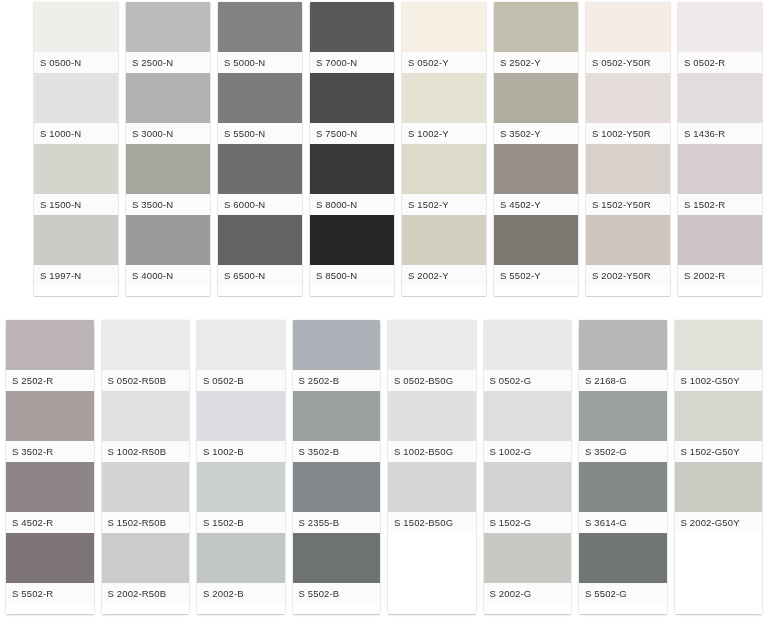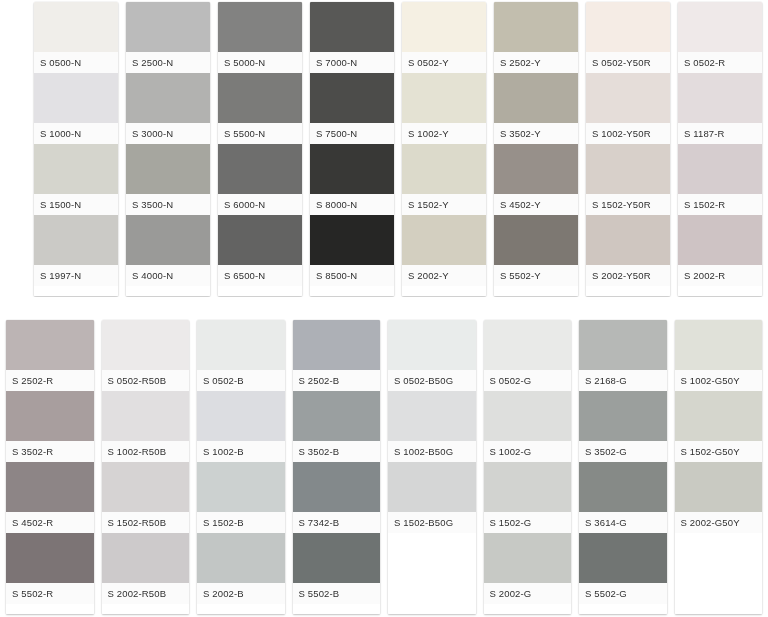--- a/index.html
+++ b/index.html
@@ -229,21 +229,21 @@
         </div>
         <div class="card-footer"></div>
       </div>
       <div class="swatch-card">
         <div class="swatch-entry">
           <div class="swatch-colour" style="background-color: rgb(239, 233, 233);"></div>
           <div class="swatch-label">S 0502-R</div>
         </div>
         <div class="swatch-entry">
           <div class="swatch-colour" style="background-color: rgb(227, 220, 221);"></div>
-          <div class="swatch-label">S 1187-R</div>
+          <div class="swatch-label">S 1436-R</div>
         </div>
         <div class="swatch-entry">
           <div class="swatch-colour" style="background-color: rgb(214, 205, 207);"></div>
           <div class="swatch-label">S 1502-R</div>
         </div>
         <div class="swatch-entry">
           <div class="swatch-colour" style="background-color: rgb(206, 195, 196);"></div>
           <div class="swatch-label">S 2002-R</div>
         </div>
         <div class="card-footer"></div>
@@ -314,21 +314,21 @@
         <div class="swatch-entry">
           <div class="swatch-colour" style="background-color: rgb(173, 176, 182);"></div>
           <div class="swatch-label">S 2502-B</div>
         </div>
         <div class="swatch-entry">
           <div class="swatch-colour" style="background-color: rgb(154, 159, 160);"></div>
           <div class="swatch-label">S 3502-B</div>
         </div>
         <div class="swatch-entry">
           <div class="swatch-colour" style="background-color: rgb(131, 137, 139);"></div>
-          <div class="swatch-label">S 7342-B</div>
+          <div class="swatch-label">S 2355-B</div>
         </div>
         <div class="swatch-entry">
           <div class="swatch-colour" style="background-color: rgb(110, 115, 114);"></div>
           <div class="swatch-label">S 5502-B</div>
         </div>
         <div class="card-footer"></div>
       </div>
       <div class="swatch-card">
         <div class="swatch-entry">
           <div class="swatch-colour" style="background-color: rgb(233, 236, 235);"></div>

